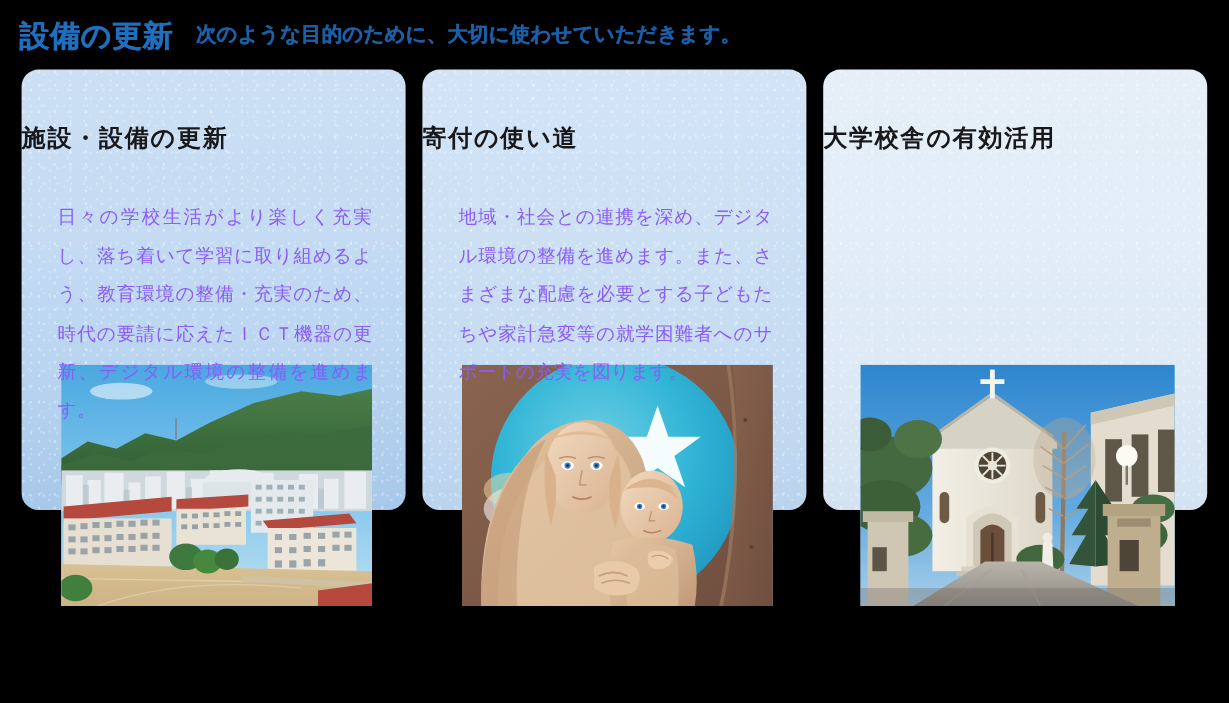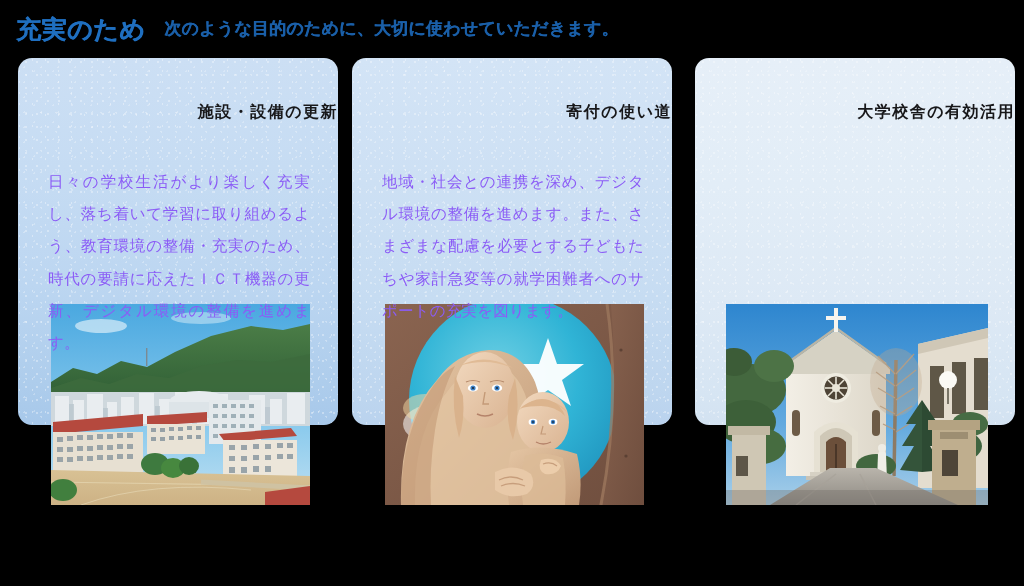--- a/index.html
+++ b/index.html
@@ -54,21 +54,21 @@
     height: 528px;
   }
   .card-wrap {
     position: absolute;
     top: 0;
     width: 320px;
     height: 528px;
   }
   .card-wrap.c1 { left: 18px; }
   .card-wrap.c2 { left: 352px; }
-  .card-wrap.c3 { left: 686px; margin-left: 9px; }
+  .card-wrap.c3 { left: 686px; }
 
   .card-panel {
     position: absolute;
     left: 0; top: 0;
     width: 320px;
     height: 367px;
     border-radius: 14px;
     overflow: hidden;
   }
   
@@ -87,24 +87,24 @@
     pointer-events: none;
   }
   .card-panel.g1 { background: linear-gradient(180deg, #ccdff4 0%, #c6dcf3 30%, #bcd6f1 62%, #aecdec 88%, #a7c8ea 100%); }
   .card-panel.g2 { background: linear-gradient(180deg, #d3e4f6 0%, #cde0f4 34%, #c6dcf2 66%, #bed6ef 90%, #bad3ee 100%); }
   .card-panel.g3 { background: linear-gradient(180deg, #e6eff8 0%, #e2edf7 35%, #dde9f5 68%, #d6e5f3 92%, #d3e2f1 100%); }
 
   .card-title {
     position: absolute;
     left: 0; top: 44px;
     width: 320px;
-    text-align: right;
+    text-align: left;
     font-family: "DejaVu Sans", "Liberation Sans", sans-serif;
     font-weight: 700;
-    font-size: 16px;
+    font-size: 20px;
     letter-spacing: 1.5px;
     color: #18181a;
     z-index: 2;
   }
   .card-body {
     position: absolute;
     left: 30px; top: 108px;
     width: 262px;
     font-family: "Liberation Serif", "DejaVu Serif", serif;
     font-size: 15.5px;
@@ -127,21 +127,21 @@
     background: #8fc7e8;
   }
   .card-wrap.c3 .photo { left: 31px; width: 262px; }
 
   .photo svg { display: block; width: 100%; height: 100%; }
 </style>
 </head>
 <body>
 
 <div class="header">
-  <div class="header-title">充実のため</div>
+  <div class="header-title">設備の更新</div>
   <div class="header-sub">次のような目的のために、大切に使わせていただきます。</div>
 </div>
 
 <div class="cards">
 
   <div class="card-wrap c1">
     <div class="card-panel g1"></div>
     <div class="card-title">施設・設備の更新</div>
     <div class="card-body">日々の学校生活がより楽しく充実し、落ち着いて学習に取り組めるよう、教育環境の整備・充実のため、時代の要請に応えたＩＣＴ機器の更新、デジタル環境の整備を進めます。</div>
 

